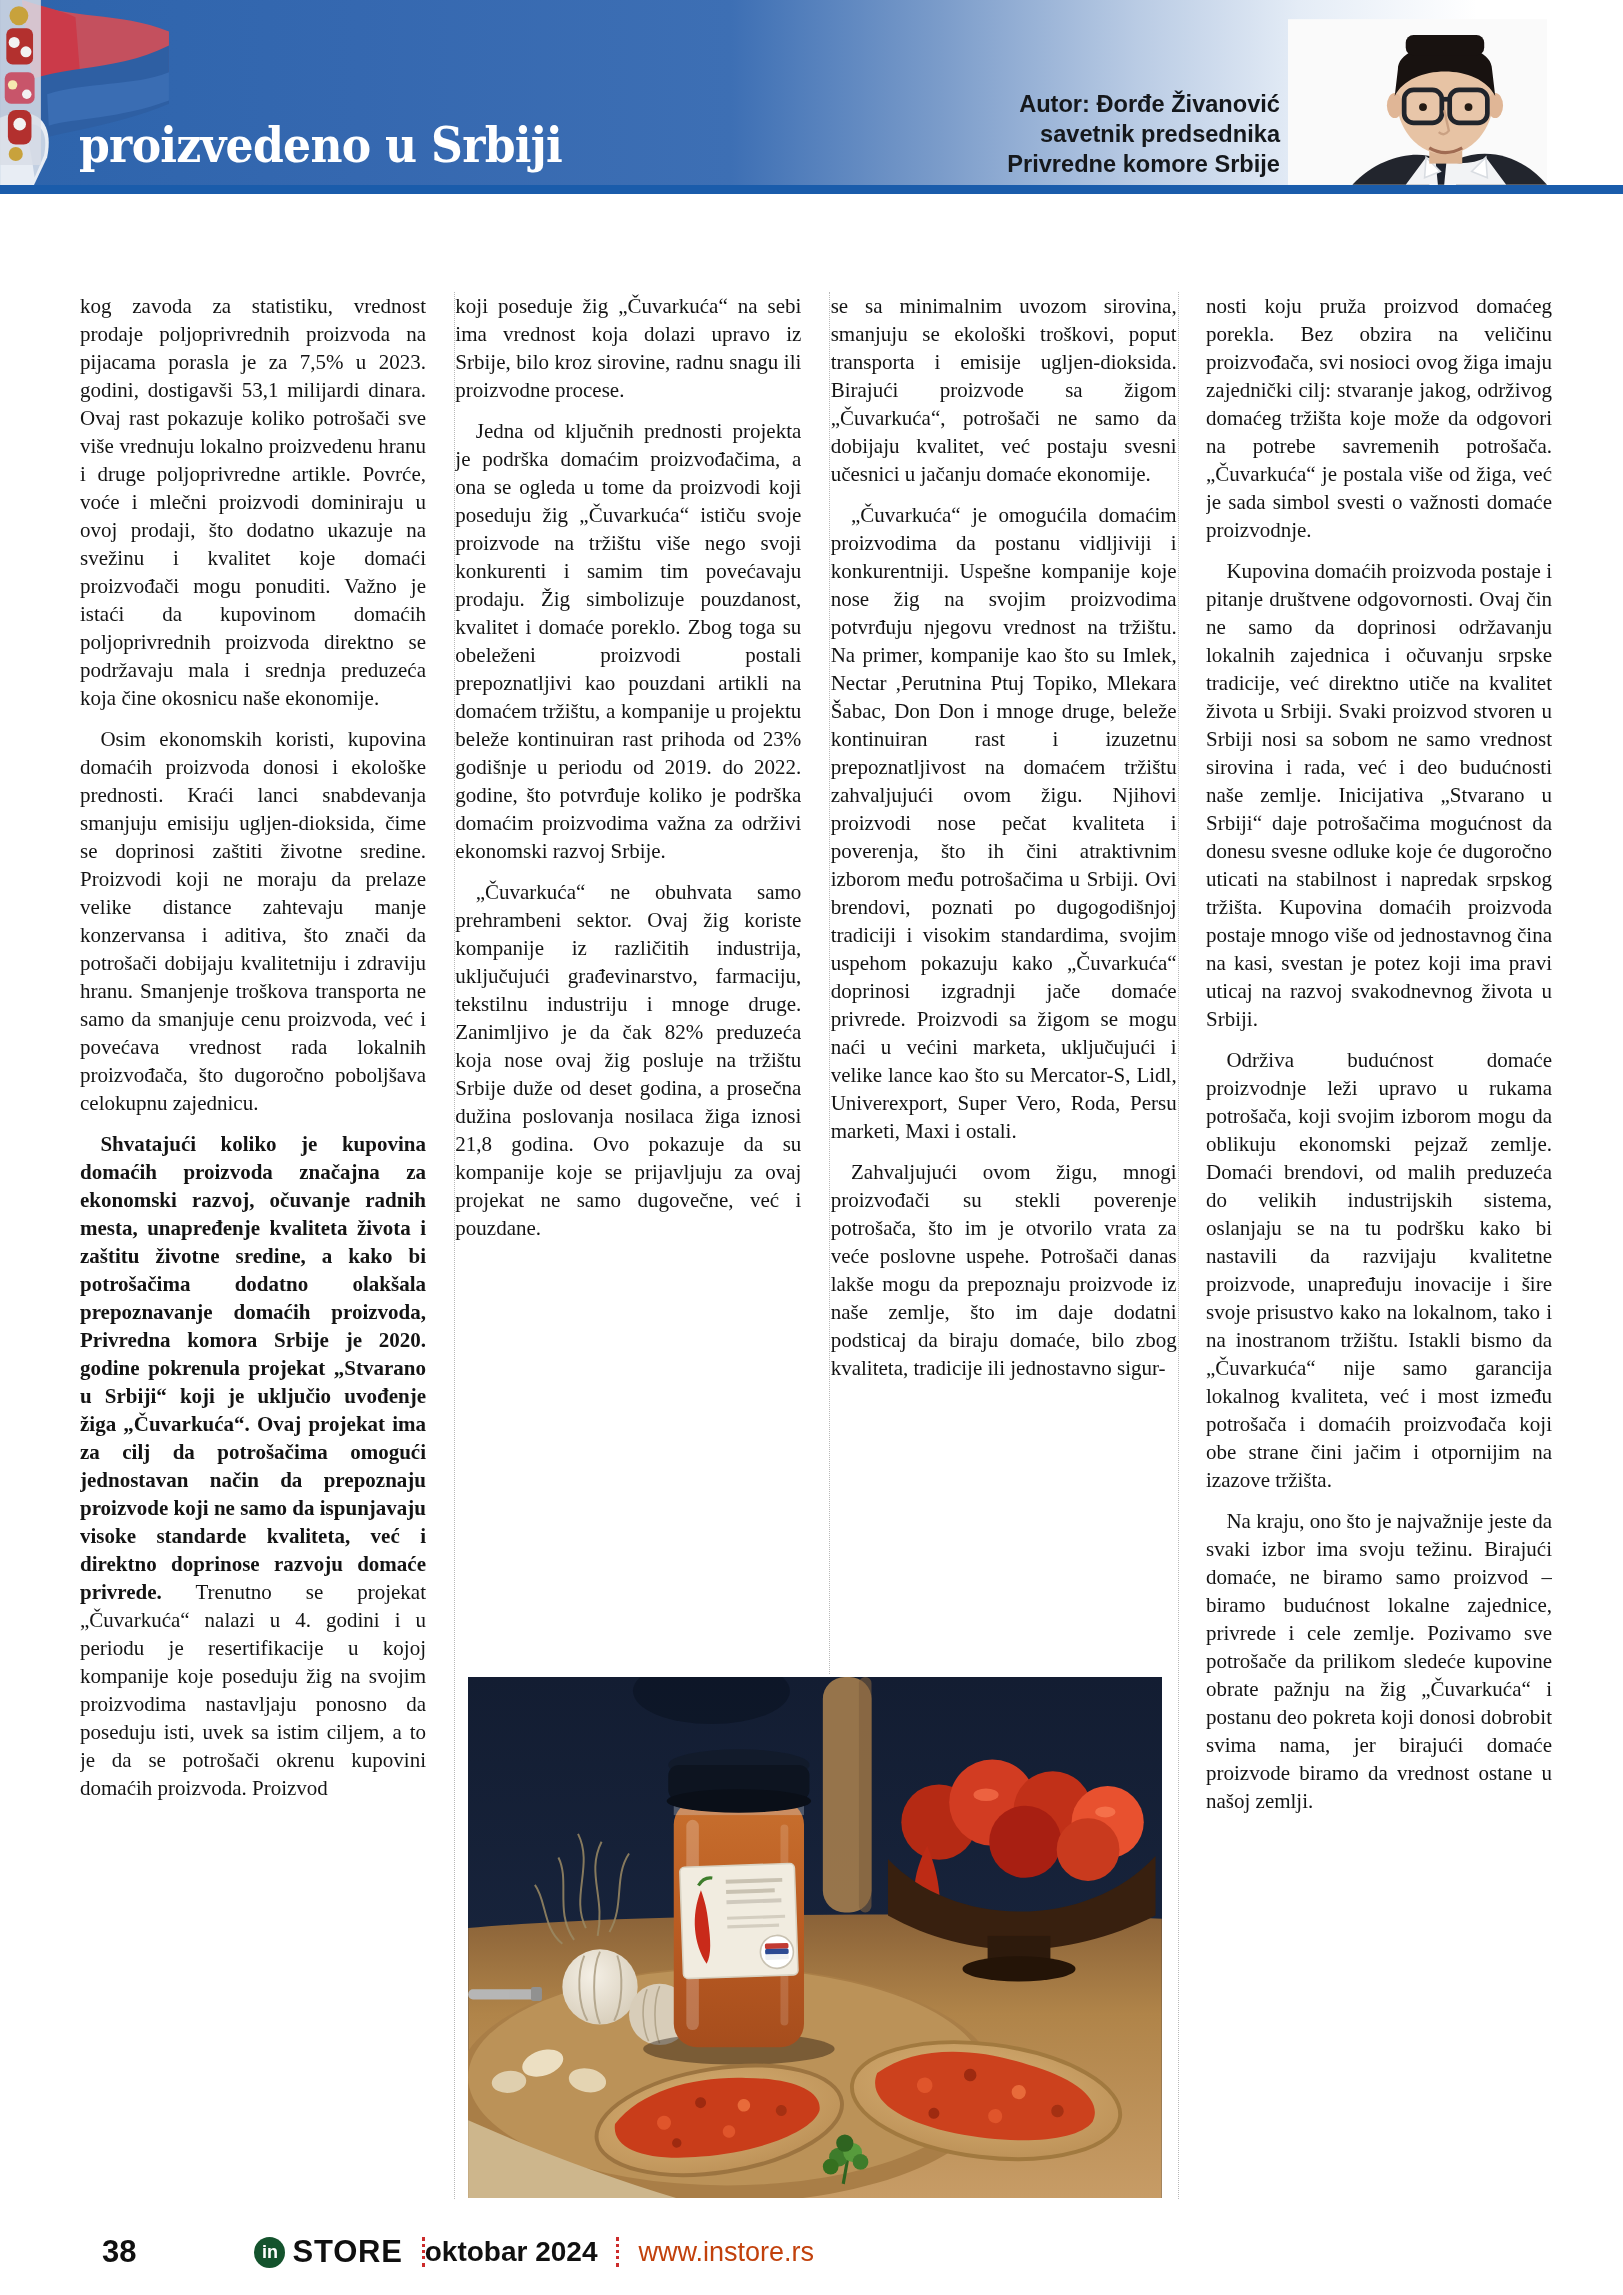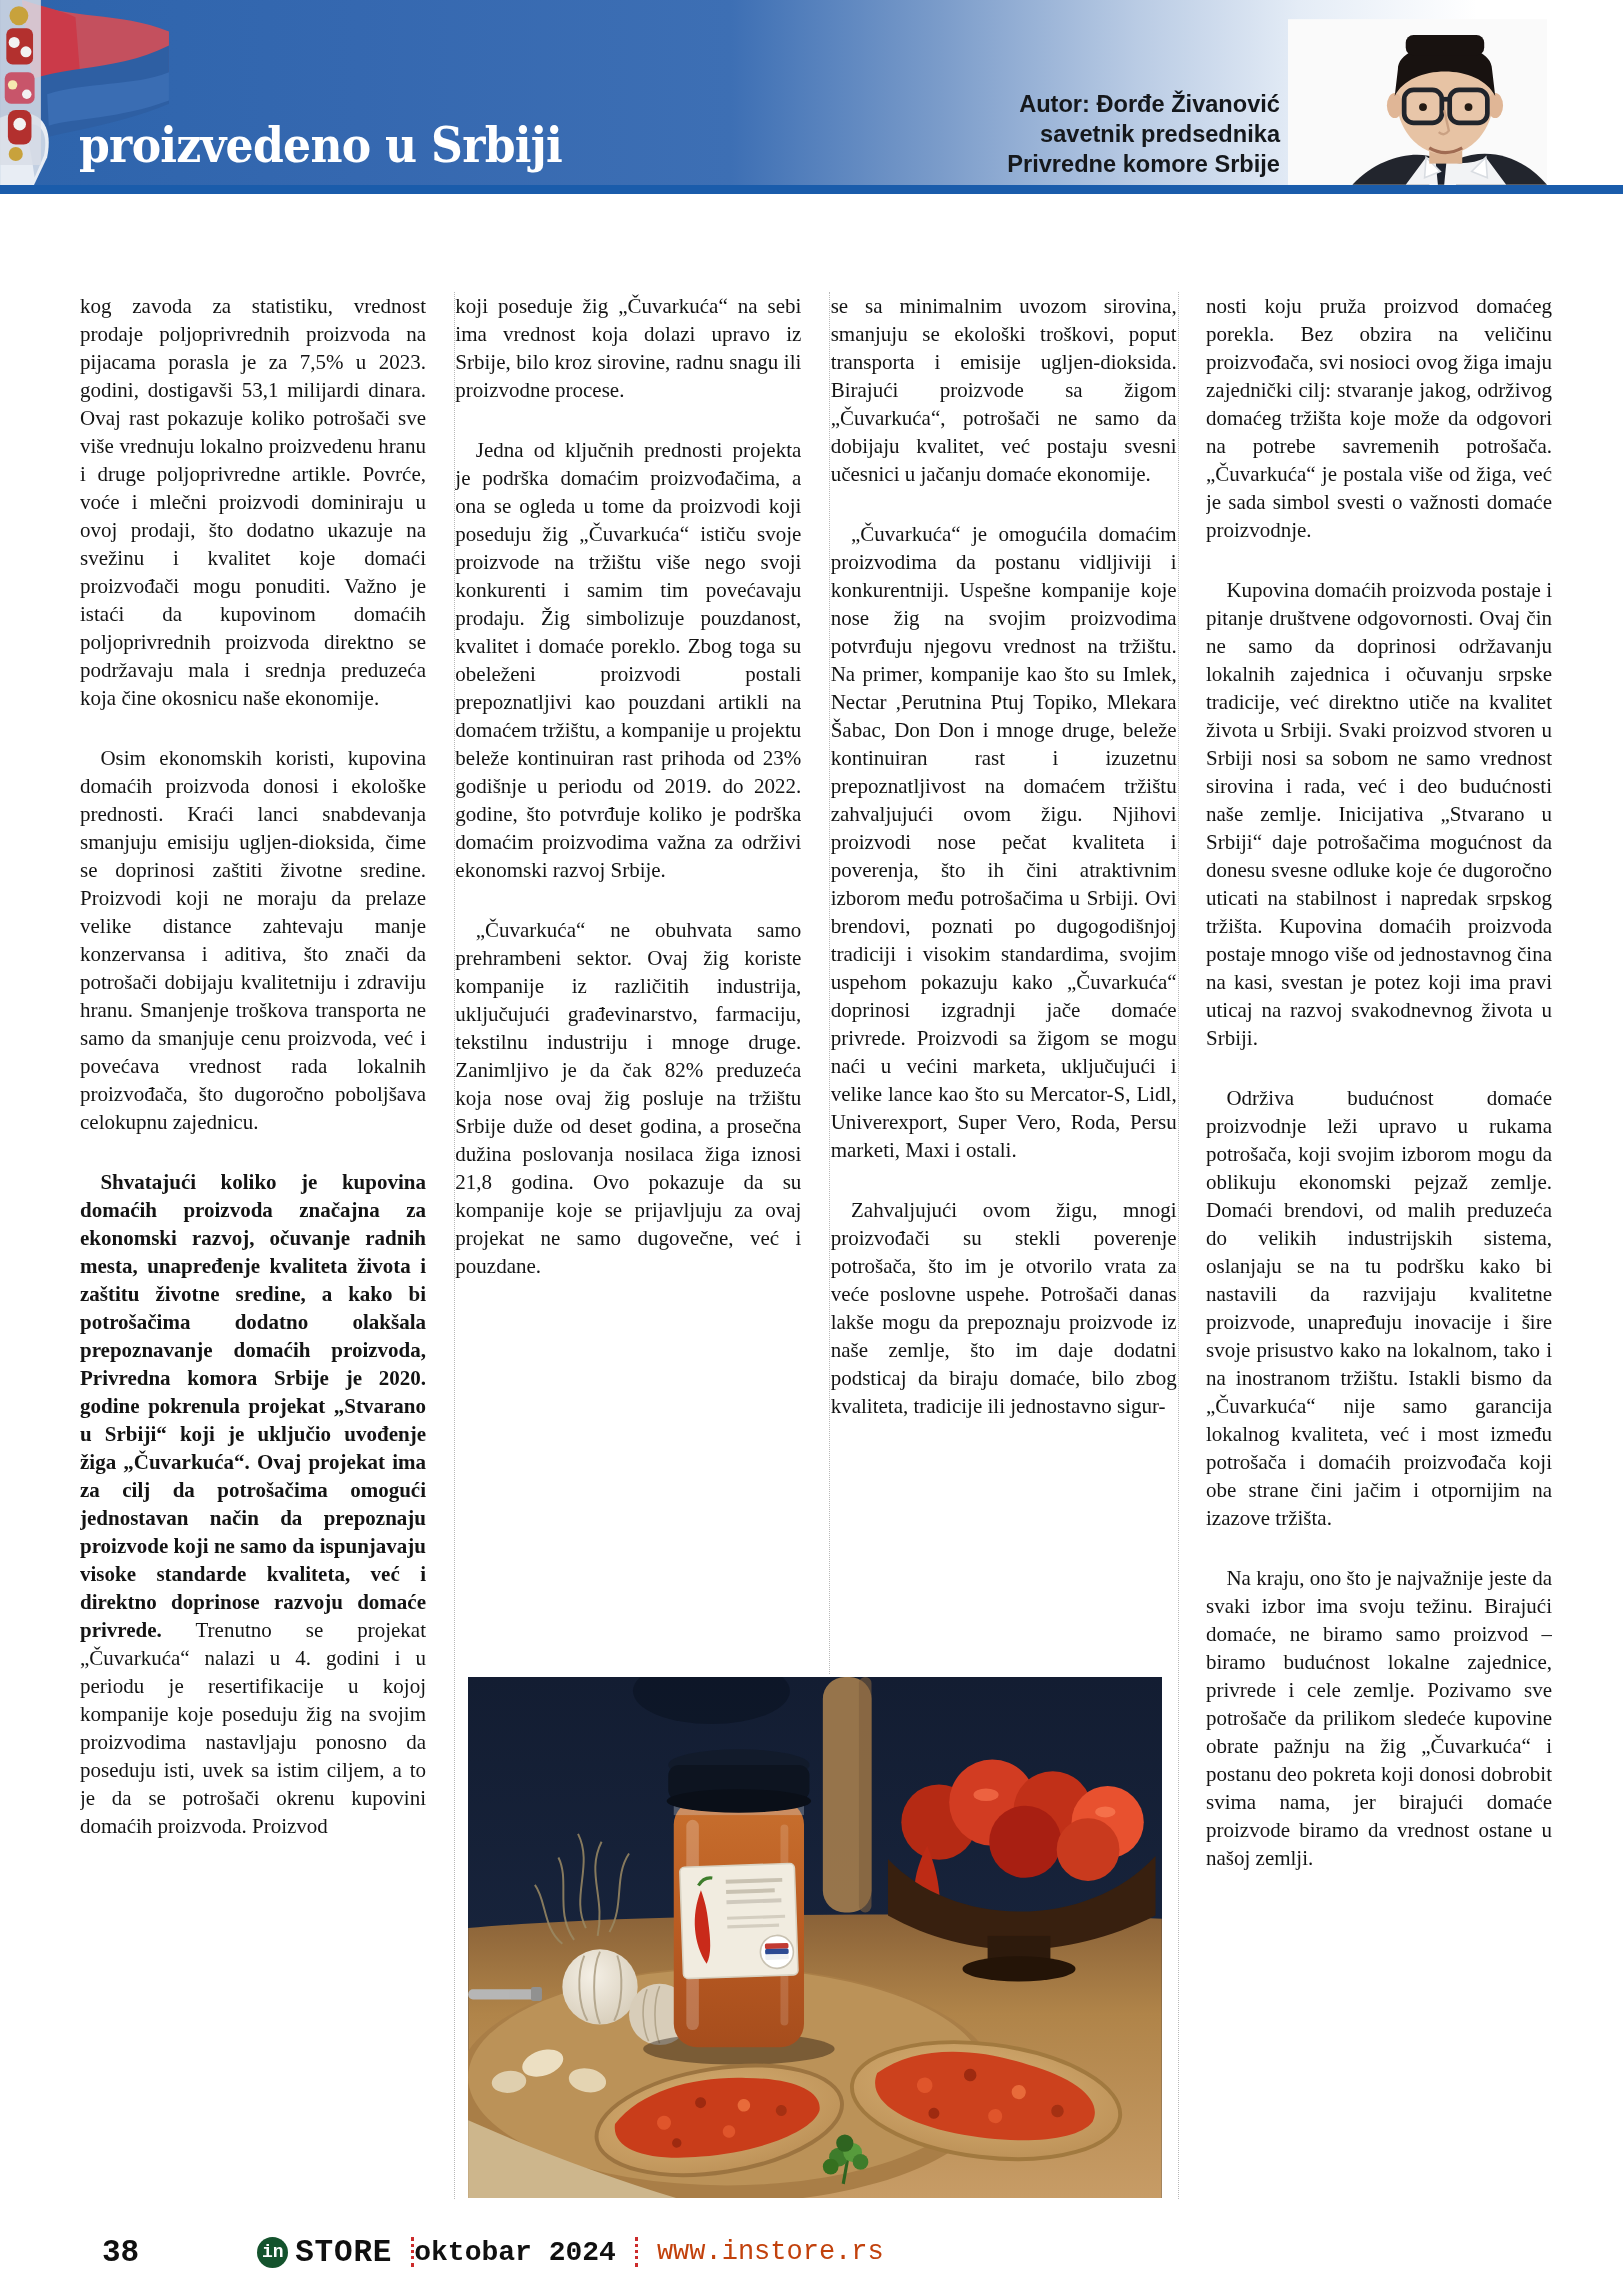--- a/index.html
+++ b/index.html
@@ -13,36 +13,36 @@
     font-size:49px;color:#ffffff;letter-spacing:-0.8px;transform:scaleX(.9);transform-origin:left top;white-space:nowrap;}
   .author{position:absolute;top:89px;right:343px;width:440px;text-align:right;
     font-family:"Liberation Sans",sans-serif;font-weight:700;font-size:23.6px;line-height:30px;color:#15181c;}
   .portrait{position:absolute;left:1288px;top:19px;width:259px;height:166px;overflow:hidden;}
   .rule{position:absolute;left:0;top:185px;width:1623px;height:8.6px;background:#1a5cab;}
 
   
   .cols{position:absolute;left:80px;top:292px;width:1472px;display:flex;justify-content:space-between;}
   .col{width:346px;font-size:21px;line-height:28px;text-align:justify;overflow:hidden;}
   .col p{margin:0;}
-  .col p.para{margin-top:32px;text-indent:20.4px;}
+  .col p.para{margin-top:13px;text-indent:20.4px;}
   .col b{font-weight:700;}
   #col-1,#col-4{max-height:1908px;}
   #col-2{max-height:1363px;}
   #col-3{max-height:1410px;}
   .divider{position:absolute;top:292px;width:0;border-left:1.6px dotted #b8b8b8;}
   #div-1,#div-3{height:1907px;}
   #div-2{height:1382px;}
   #div-1{left:454px;} #div-2{left:829px;} #div-3{left:1178px;}
 
   
   .photo{position:absolute;left:468px;top:1677px;width:694px;height:521px;overflow:hidden;background:#15213a;}
 
   
   .footer{position:absolute;left:102px;top:2233px;height:38px;display:flex;align-items:center;
-    font-family:Liberation Mono, monospace;color:#101010;justify-content:flex-end;}
+    font-family:Liberation Sans, sans-serif;color:#101010;justify-content:flex-end;}
   .f-num{font-size:31px;font-weight:800;}
   .f-logo{display:flex;align-items:center;margin-left:118px;}
   .f-mark{width:31px;height:31px;border-radius:50%;background:#14532d;color:#ffffff;display:flex;align-items:center;justify-content:center;
     font-size:18px;font-weight:800;letter-spacing:0;}
   .f-store{font-size:31px;font-weight:800;letter-spacing:0.8px;margin-left:7px;}
   .f-sep{width:0;height:30px;border-left:3.1px dotted #cc2b2b;margin-left:19px;}
   .f-issue{font-size:28px;font-weight:700;}
   .f-url{font-size:27px;font-weight:400;margin-left:19px;color:#c2410c;}
 </style>
 </head>

